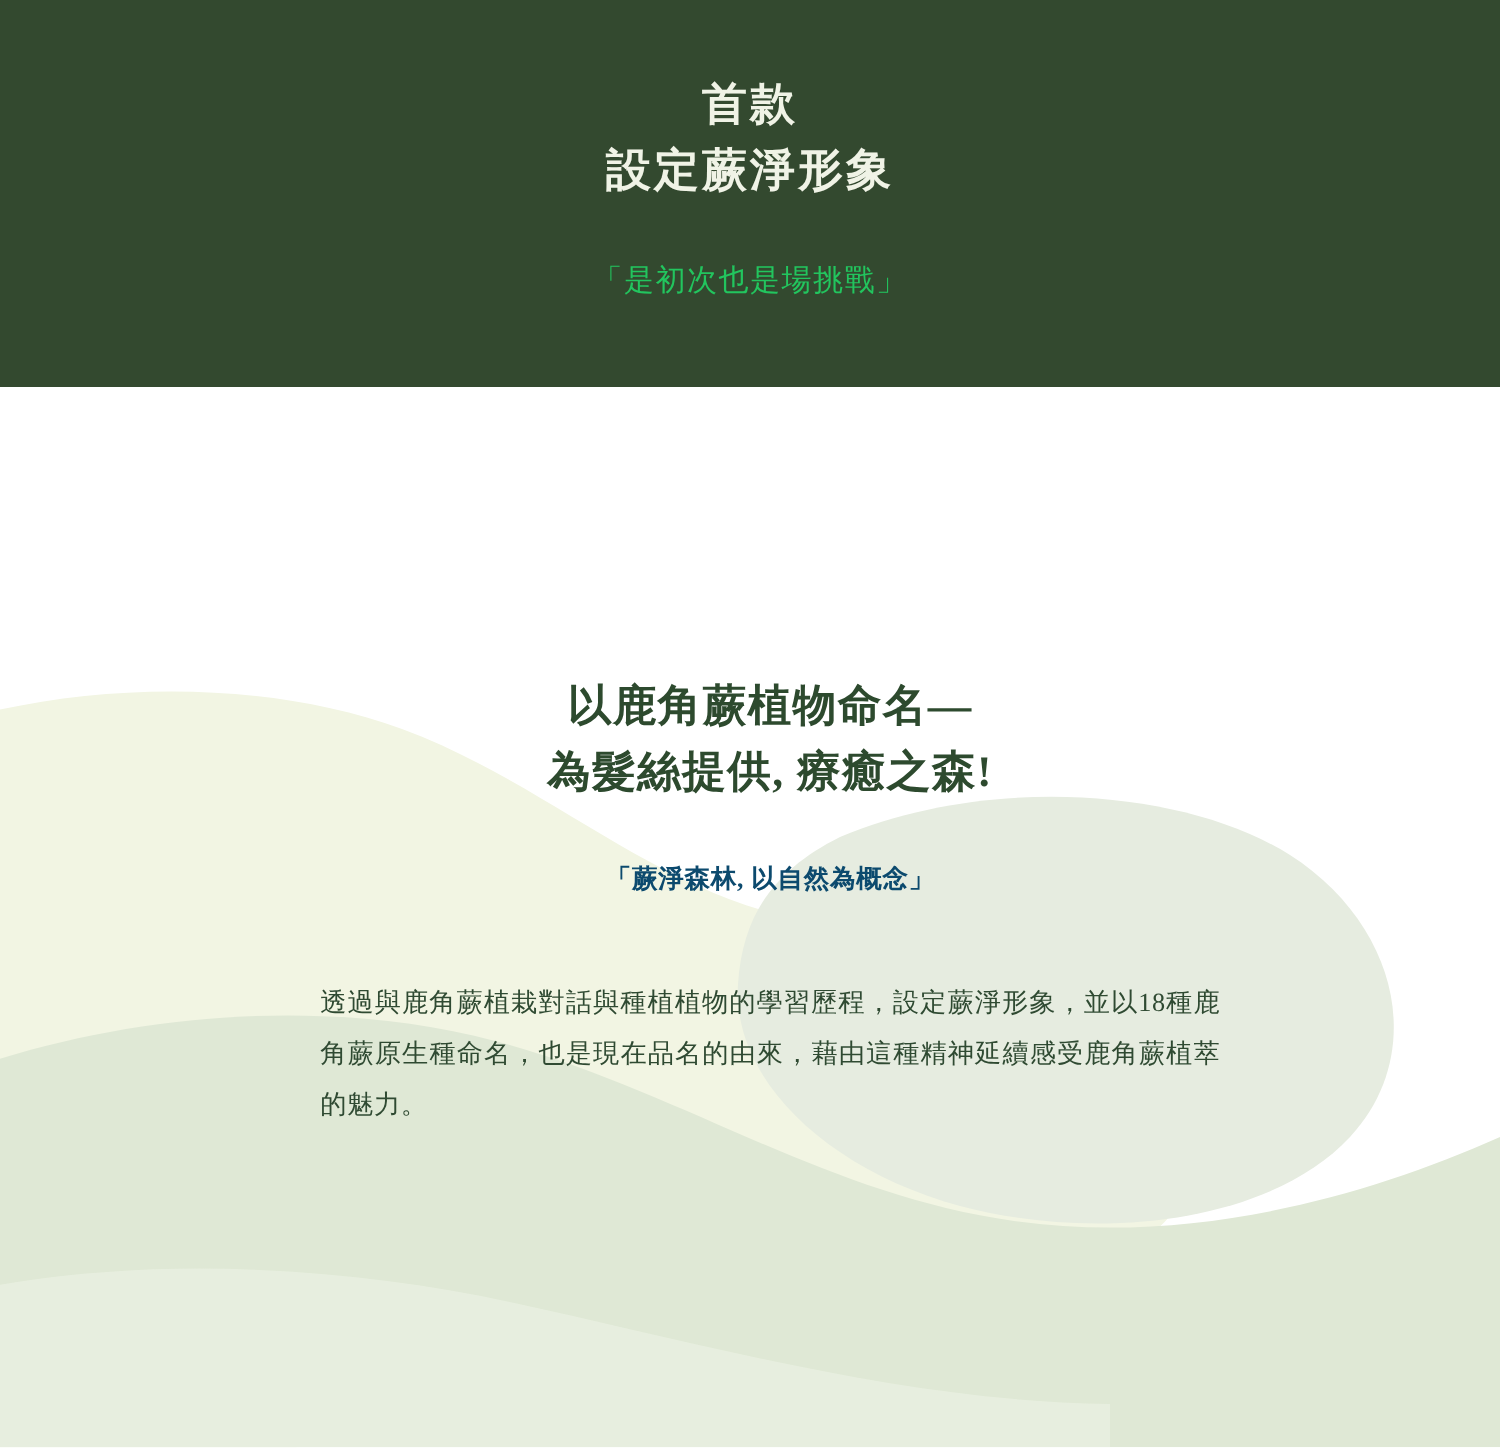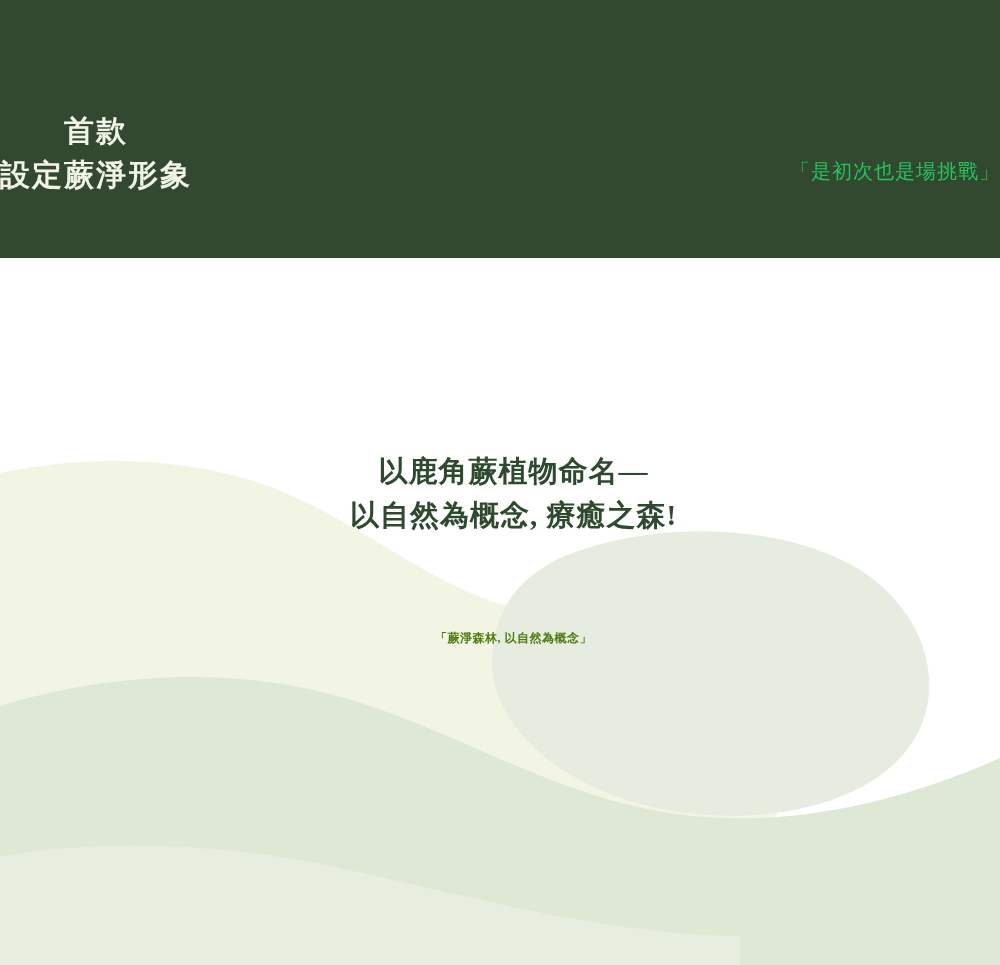--- a/index.html
+++ b/index.html
@@ -25,23 +25,23 @@
 
   
   .hero {
     position: absolute;
     left: 0;
     top: 0;
     width: 1000px;
     height: 258px;
     background: #33492f;
     display: flex;
-    flex-direction: row;
+    flex-direction: column;
     align-items: center;
-    justify-content: space-between;
+    justify-content: flex-start;
     box-sizing: border-box;
     padding-top: 48px;
   }
   .hero-title {
     font-size: 30px;
     line-height: 44px;
     font-weight: 700;
     color: #f0f3e6;
     letter-spacing: 2px;
     text-align: center;
@@ -88,25 +88,25 @@
     margin-top: 191px;
     font-size: 29px;
     line-height: 44px;
     font-weight: 700;
     color: #2d4a2e;
     text-align: center;
     letter-spacing: 1px;
   }
 
   .quote {
-    margin-top: 88px;
-    font-size: 12px;
+    margin-top: 36px;
+    font-size: 17px;
     line-height: 26px;
     font-weight: 700;
-    color: #4d7c0f;
+    color: #0c4a6e;
     text-align: center;
     letter-spacing: 0.5px;
   }
 
   .body-text {
     margin-top: 52px;
     width: 600px;
     font-size: 17.5px;
     line-height: 34px;
     color: #2f4a32;
@@ -137,20 +137,21 @@
 
       <path fill="#dfe8d5" d="M -60 470 C 60 418, 210 404, 330 436 C 452 468, 548 538, 676 556 C 790 572, 906 542, 1000 500 L 1000 707 L -60 707 Z"></path>
 
       <path fill="#eaf0e2" opacity="0.75" d="M -60 612 C 60 578, 210 582, 340 610 C 470 638, 600 676, 740 678 L 740 707 L -60 707 Z"></path>
     </svg>
   </div>
 
   <div class="content">
     <div class="heading">
       <div>以鹿角蕨植物命名—</div>
-      <div>以自然為概念, 療癒之森!</div>
+      <div>為髮絲提供, 療癒之森!</div>
     </div>
 
     <div class="quote">「蕨淨森林, 以自然為概念」</div>
 
+    <div class="body-text">透過與鹿角蕨植栽對話與種植植物的學習歷程，設定蕨淨形象，並以18種鹿角蕨原生種命名，也是現在品名的由來，藉由這種精神延續感受鹿角蕨植萃的魅力。</div>
   </div>
 
 </div>
 
 </body></html>

